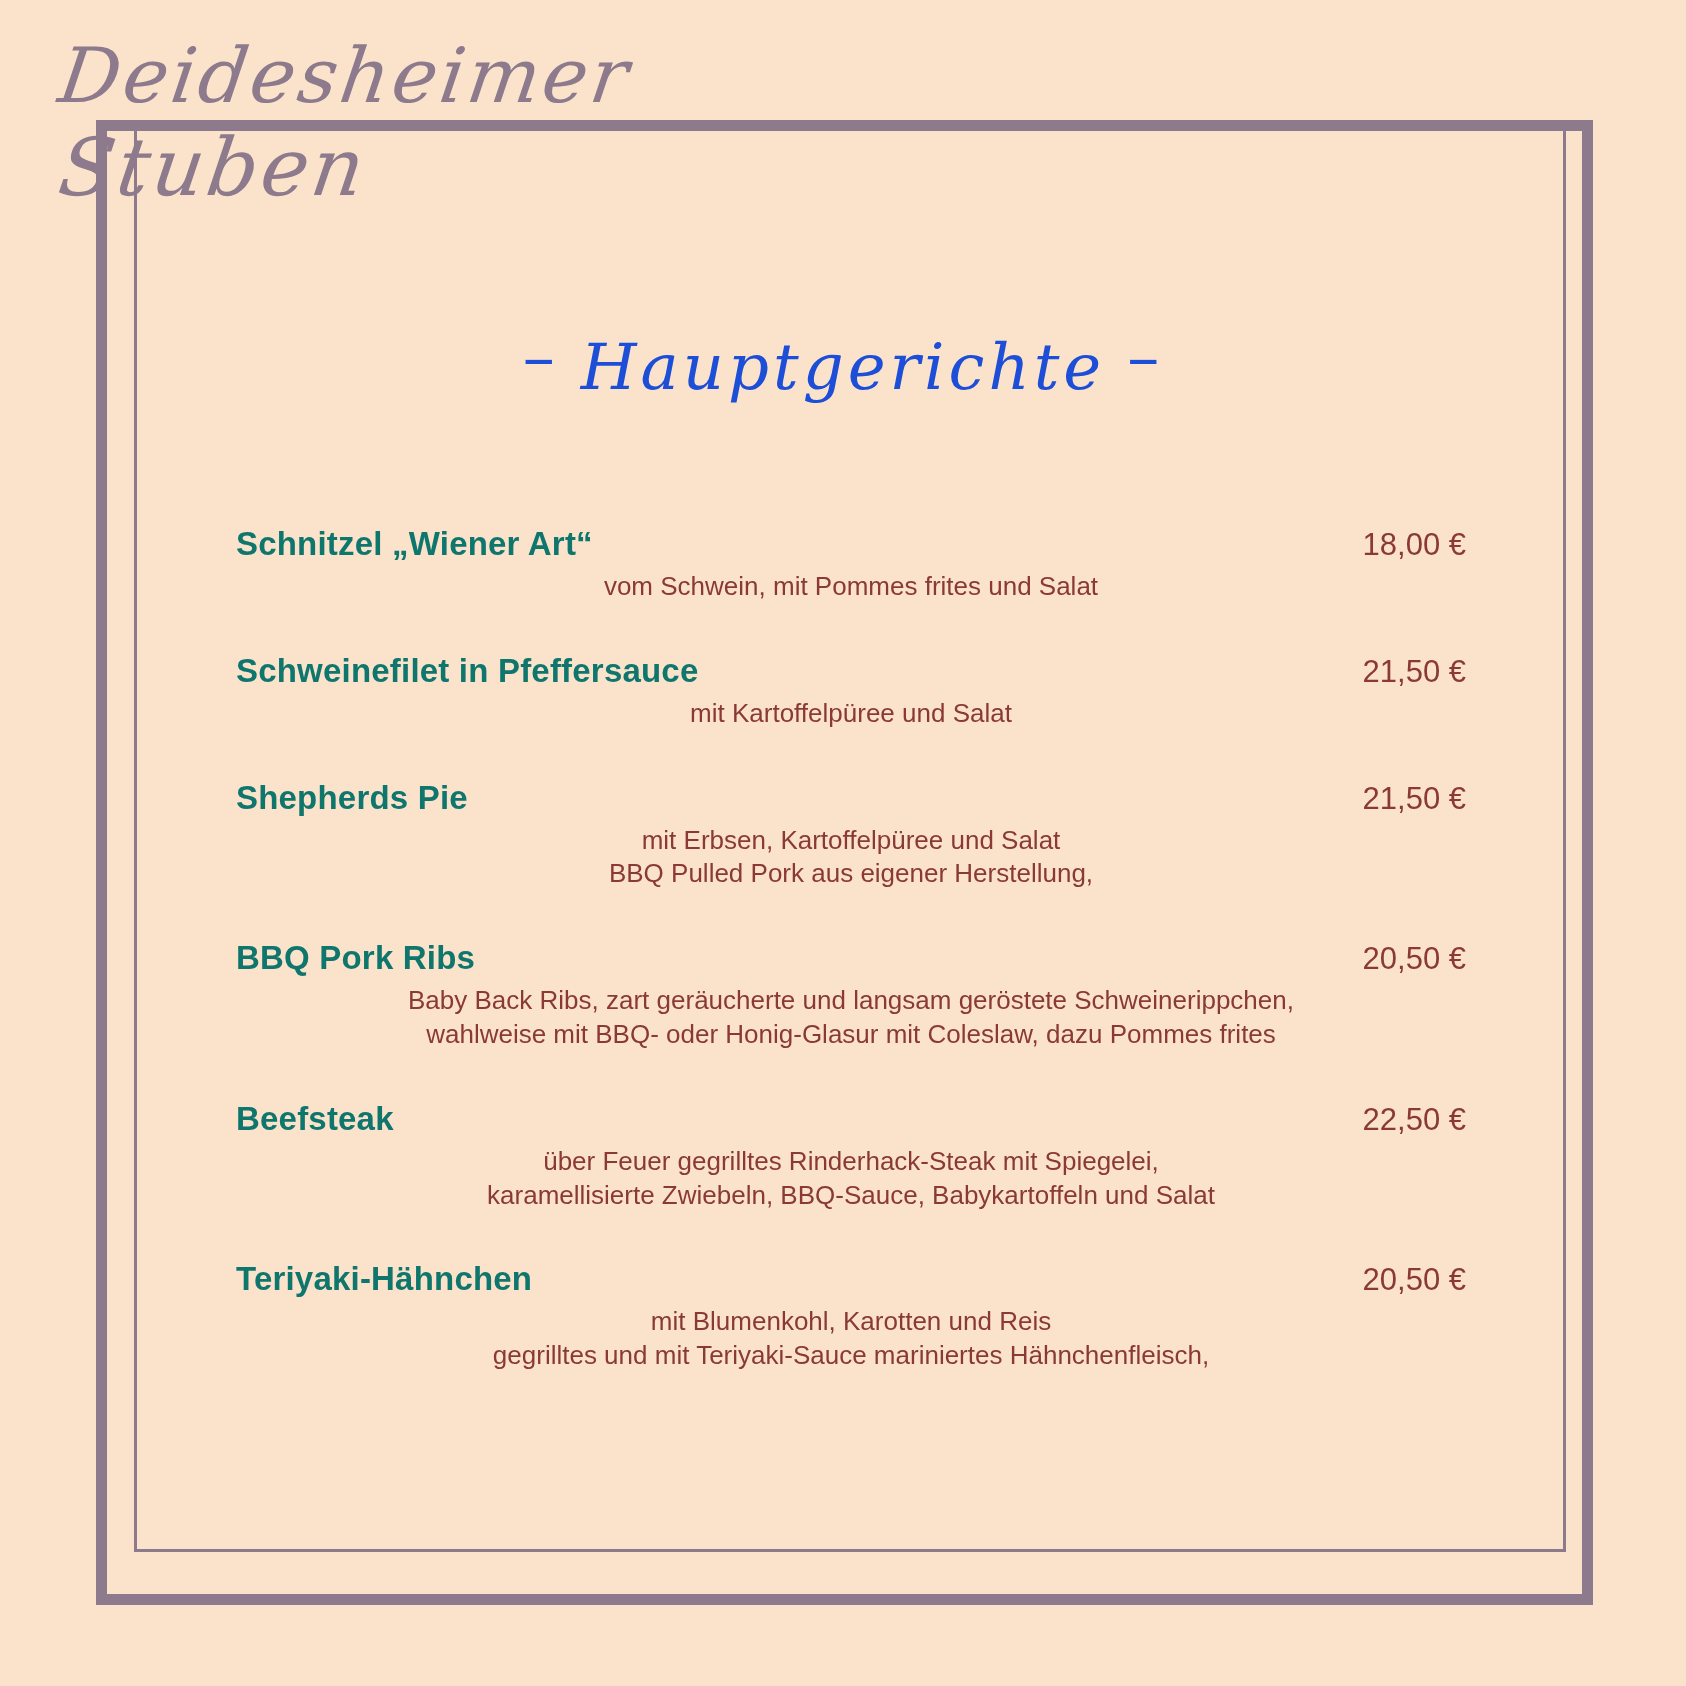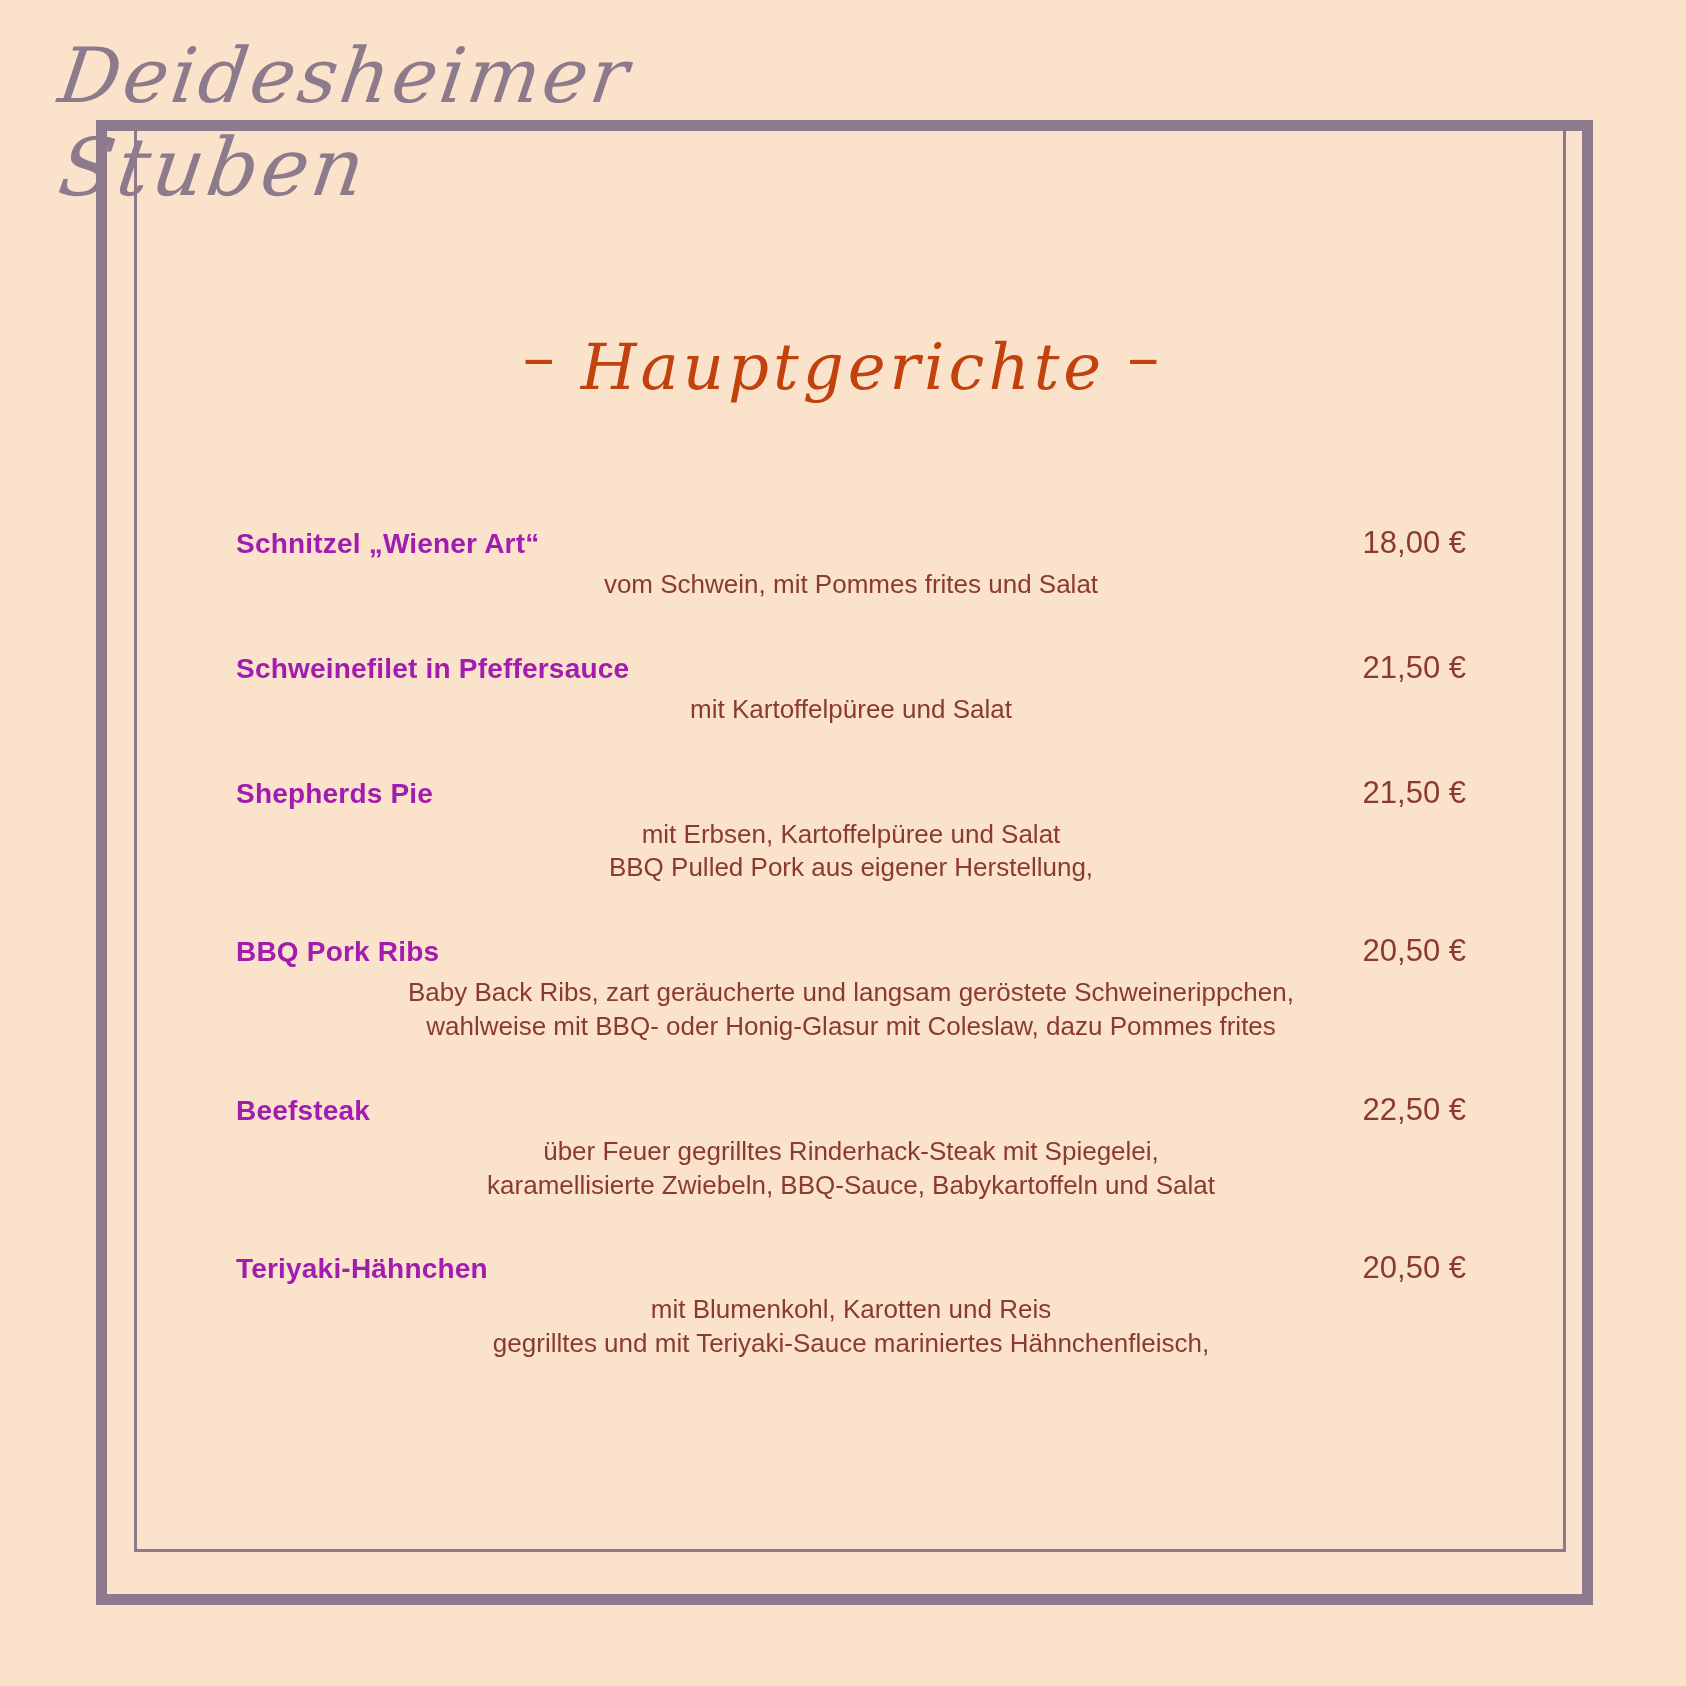--- a/index.html
+++ b/index.html
@@ -71,21 +71,21 @@
     transform-origin: left center;
   }
 
   
   .section-title {
     position: absolute;
     left: 0;
     right: 0;
     top: 330px;
     text-align: center;
-    color: #c2410c;
+    color: #1d4ed8;
     font-family: "DejaVu Serif", serif;
     font-style: italic;
     font-size: 64px;
     letter-spacing: 4px;
     z-index: 4;
   }
   .section-title .dash {
     font-style: normal;
     padding: 0 22px;
     position: relative;
@@ -102,23 +102,23 @@
   }
   .menu-item {
     margin-bottom: 48px;
   }
   .item-head {
     display: flex;
     align-items: baseline;
     justify-content: space-between;
   }
   .item-name {
-    font-size: 28px;
+    font-size: 33px;
     font-weight: bold;
-    color: #a21caf;
+    color: #0f766e;
     letter-spacing: 0.2px;
   }
   .item-price {
     font-size: 31px;
     color: #8a3a32;
     white-space: nowrap;
     padding-left: 24px;
   }
   .item-desc {
     margin-top: 7px;

